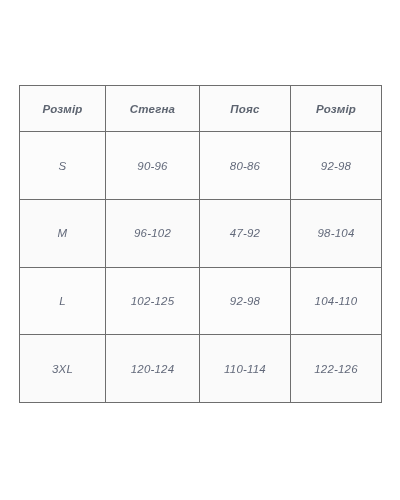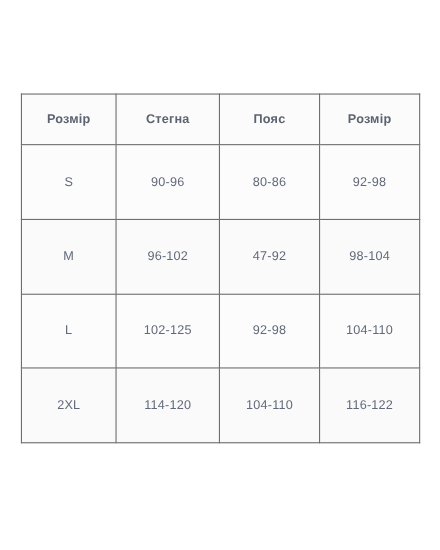--- a/index.html
+++ b/index.html
@@ -46,20 +46,21 @@
 
   table.size-chart th,
   table.size-chart td {
     border: 1px solid #6e6e6e;
     text-align: center;
     vertical-align: middle;
     height: 45.4px;
     padding: 0 2px;
     background: #fbfbfb;
     white-space: nowrap;
+    font-style: italic;
   }
 
   table.size-chart thead th {
     font-size: 11.5px;
     font-weight: 700;
     color: #5d6470;
     letter-spacing: 0.2px;
     background: #fbfbfb;
   }
 
@@ -115,22 +116,22 @@
           <td>47-92</td>
           <td>98-104</td>
         </tr>
         <tr>
           <td class="size-cell">L</td>
           <td>102-125</td>
           <td>92-98</td>
           <td>104-110</td>
         </tr>
         <tr>
-          <td class="size-cell">2XL</td>
-          <td>114-120</td>
-          <td>104-110</td>
-          <td>116-122</td>
+          <td class="size-cell">3XL</td>
+          <td>120-124</td>
+          <td>110-114</td>
+          <td>122-126</td>
         </tr>
       </tbody>
     </table>
   </div>
 
 </div>
 
 </body></html>

